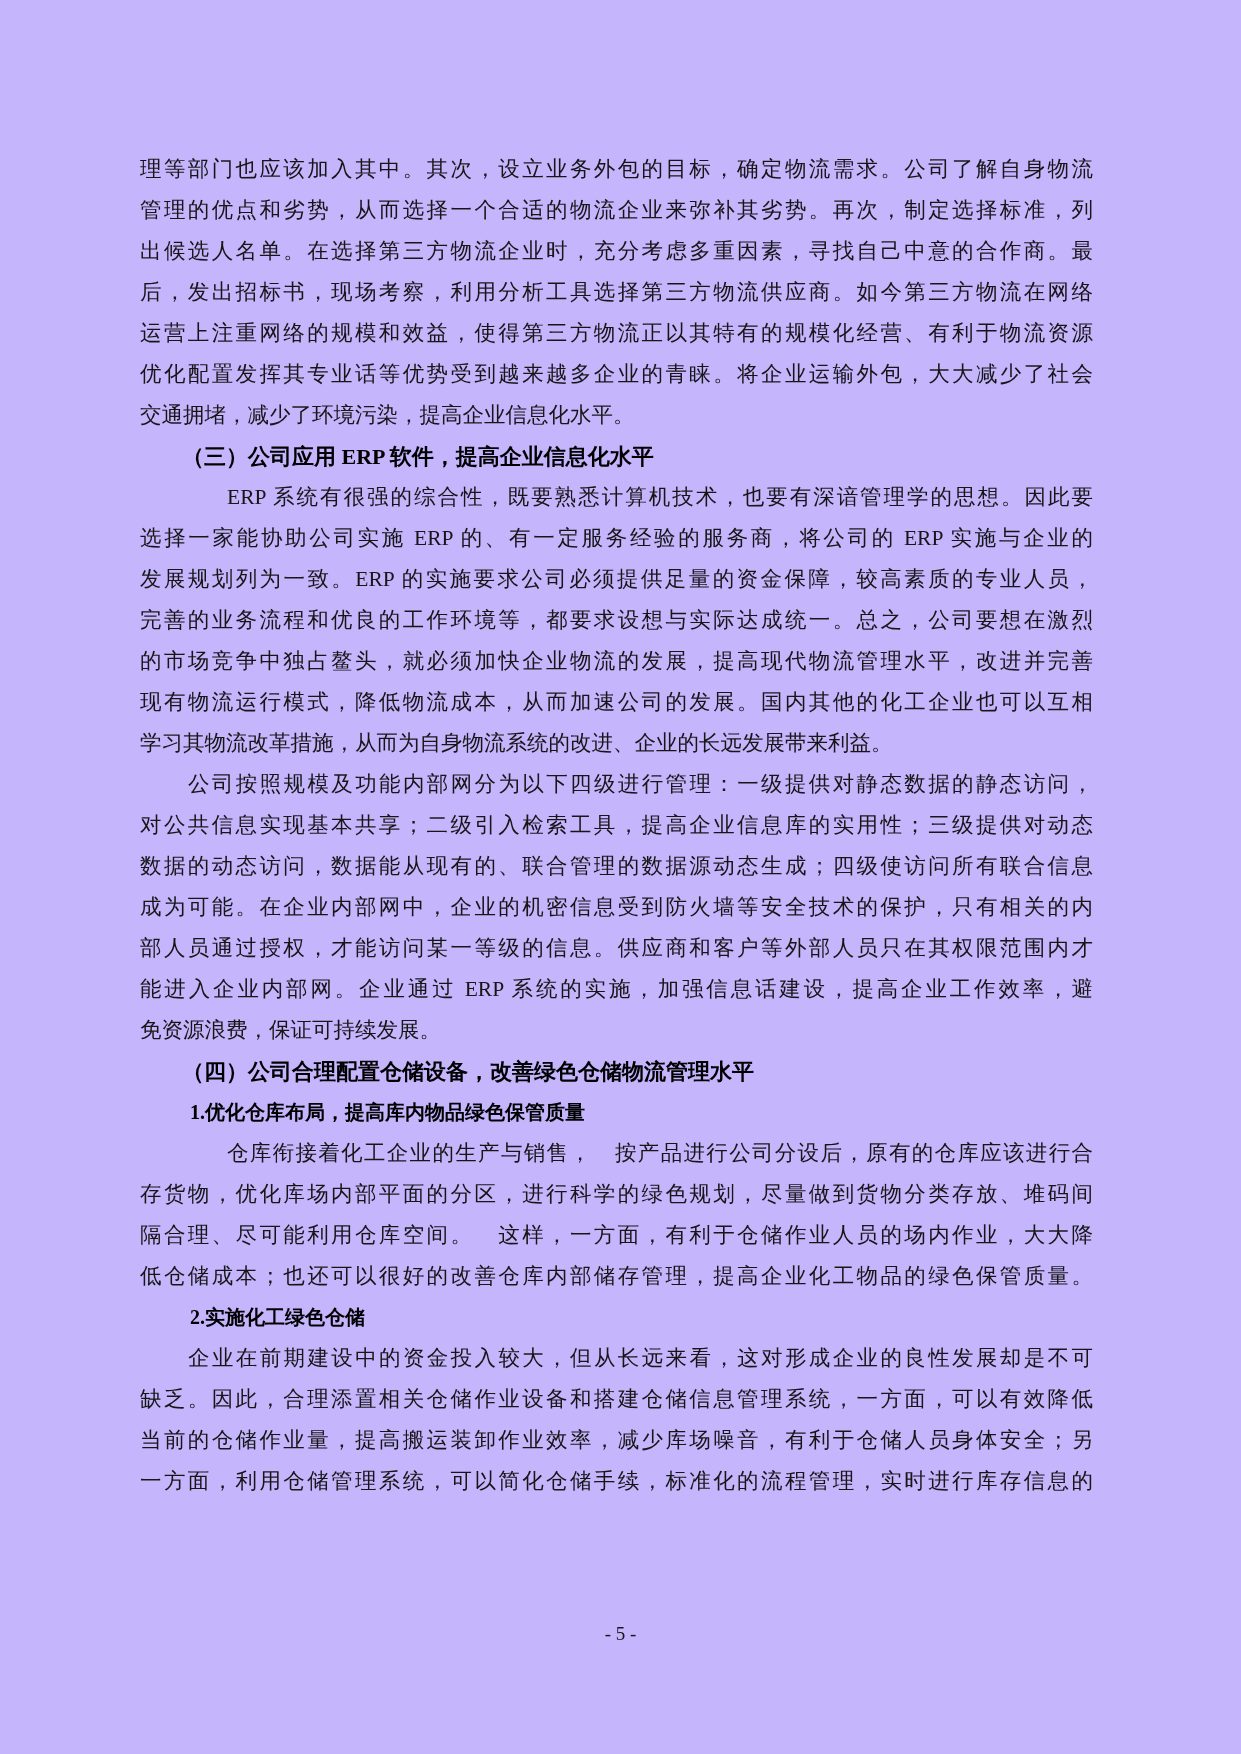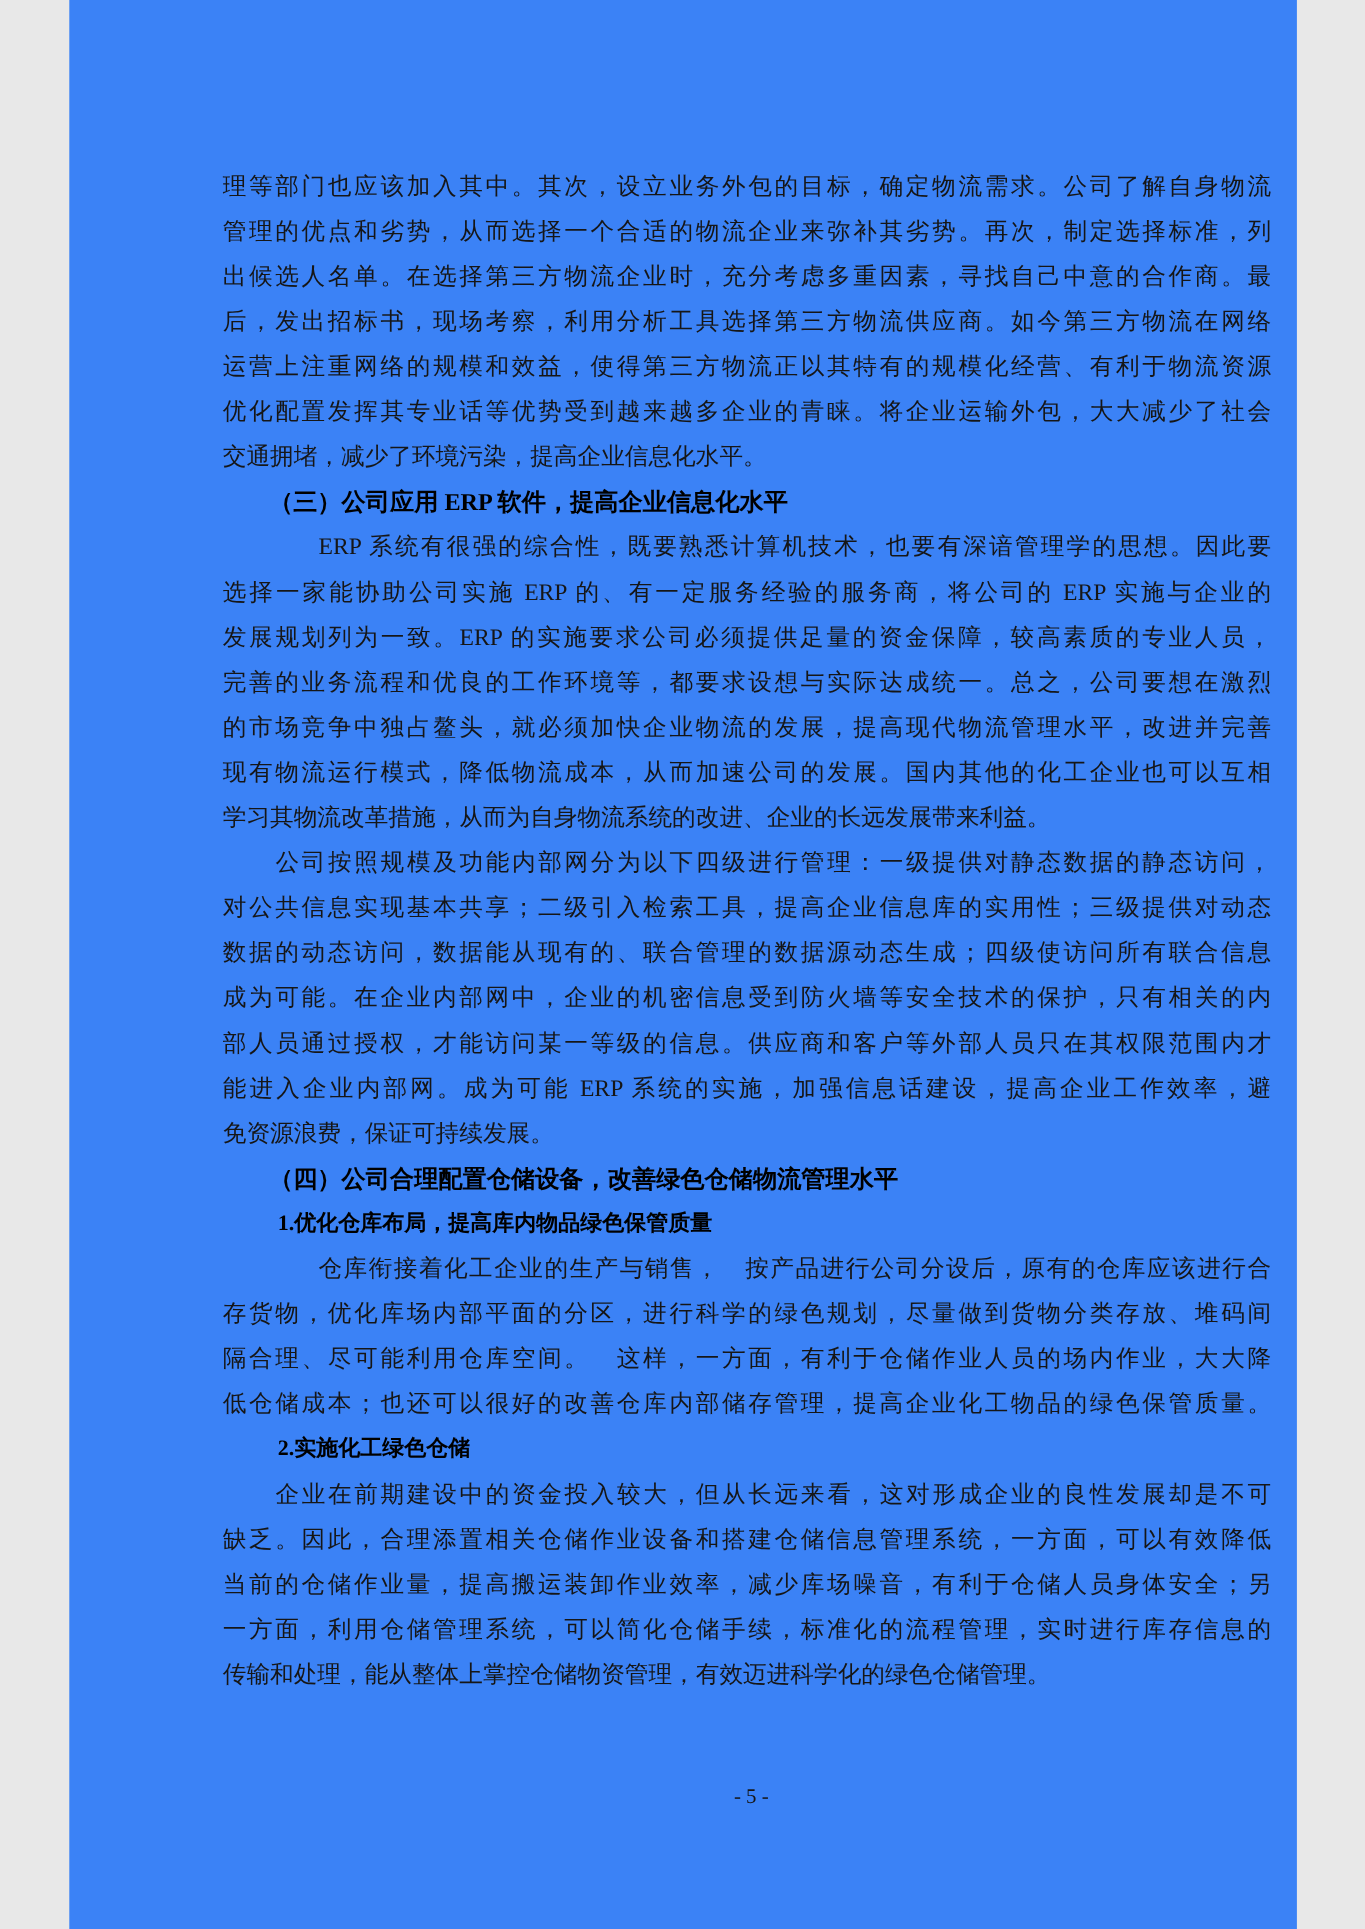--- a/index.html
+++ b/index.html
@@ -1,20 +1,20 @@
 <!DOCTYPE html>
 <html><head>
 <meta charset="utf-8">
 <style>
   html,body{margin:0;padding:0;background:#e8e8e8;}
   .page{
     position:relative;
-    width:1116px;height:1754px;
+    width:1241px;height:1754px;
     margin:0 auto;
-    background:#3b82f6;
+    background:#c4b5fd;
     font-family:"Liberation Serif","DejaVu Serif",serif;
     color:#161616;
     overflow:hidden;
   }
   .doc{
     position:absolute;
     left:140px;top:149px;width:953px;
   }
   .line{
     font-size:21.5px;
@@ -72,29 +72,28 @@
       <div class="line body">发展规划列为一致。ERP 的实施要求公司必须提供足量的资金保障，较高素质的专业人员，</div>
       <div class="line body">完善的业务流程和优良的工作环境等，都要求设想与实际达成统一。总之，公司要想在激烈</div>
       <div class="line body">的市场竞争中独占鳌头，就必须加快企业物流的发展，提高现代物流管理水平，改进并完善</div>
       <div class="line body">现有物流运行模式，降低物流成本，从而加速公司的发展。国内其他的化工企业也可以互相</div>
       <div class="line body last">学习其物流改革措施，从而为自身物流系统的改进、企业的长远发展带来利益。</div>
       <div class="line body indent">公司按照规模及功能内部网分为以下四级进行管理：一级提供对静态数据的静态访问，</div>
       <div class="line body">对公共信息实现基本共享；二级引入检索工具，提高企业信息库的实用性；三级提供对动态</div>
       <div class="line body">数据的动态访问，数据能从现有的、联合管理的数据源动态生成；四级使访问所有联合信息</div>
       <div class="line body">成为可能。在企业内部网中，企业的机密信息受到防火墙等安全技术的保护，只有相关的内</div>
       <div class="line body">部人员通过授权，才能访问某一等级的信息。供应商和客户等外部人员只在其权限范围内才</div>
-      <div class="line body">能进入企业内部网。成为可能 ERP 系统的实施，加强信息话建设，提高企业工作效率，避</div>
+      <div class="line body">能进入企业内部网。企业通过 ERP 系统的实施，加强信息话建设，提高企业工作效率，避</div>
       <div class="line body last">免资源浪费，保证可持续发展。</div>
       <div class="line heading">（四）公司合理配置仓储设备，改善绿色仓储物流管理水平</div>
       <div class="line subheading">1.优化仓库布局，提高库内物品绿色保管质量</div>
       <div class="line body indent-wide">仓库衔接着化工企业的生产与销售，　按产品进行公司分设后，原有的仓库应该进行合</div>
       <div class="line body">存货物，优化库场内部平面的分区，进行科学的绿色规划，尽量做到货物分类存放、堆码间</div>
       <div class="line body">隔合理、尽可能利用仓库空间。　这样，一方面，有利于仓储作业人员的场内作业，大大降</div>
       <div class="line body">低仓储成本；也还可以很好的改善仓库内部储存管理，提高企业化工物品的绿色保管质量。</div>
       <div class="line subheading">2.实施化工绿色仓储</div>
       <div class="line body indent">企业在前期建设中的资金投入较大，但从长远来看，这对形成企业的良性发展却是不可</div>
       <div class="line body">缺乏。因此，合理添置相关仓储作业设备和搭建仓储信息管理系统，一方面，可以有效降低</div>
       <div class="line body">当前的仓储作业量，提高搬运装卸作业效率，减少库场噪音，有利于仓储人员身体安全；另</div>
       <div class="line body">一方面，利用仓储管理系统，可以简化仓储手续，标准化的流程管理，实时进行库存信息的</div>
-      <div class="line body last">传输和处理，能从整体上掌控仓储物资管理，有效迈进科学化的绿色仓储管理。</div>
     </div>
   <div class="footer">- 5 -</div>
 </div>
 
 </body></html>

